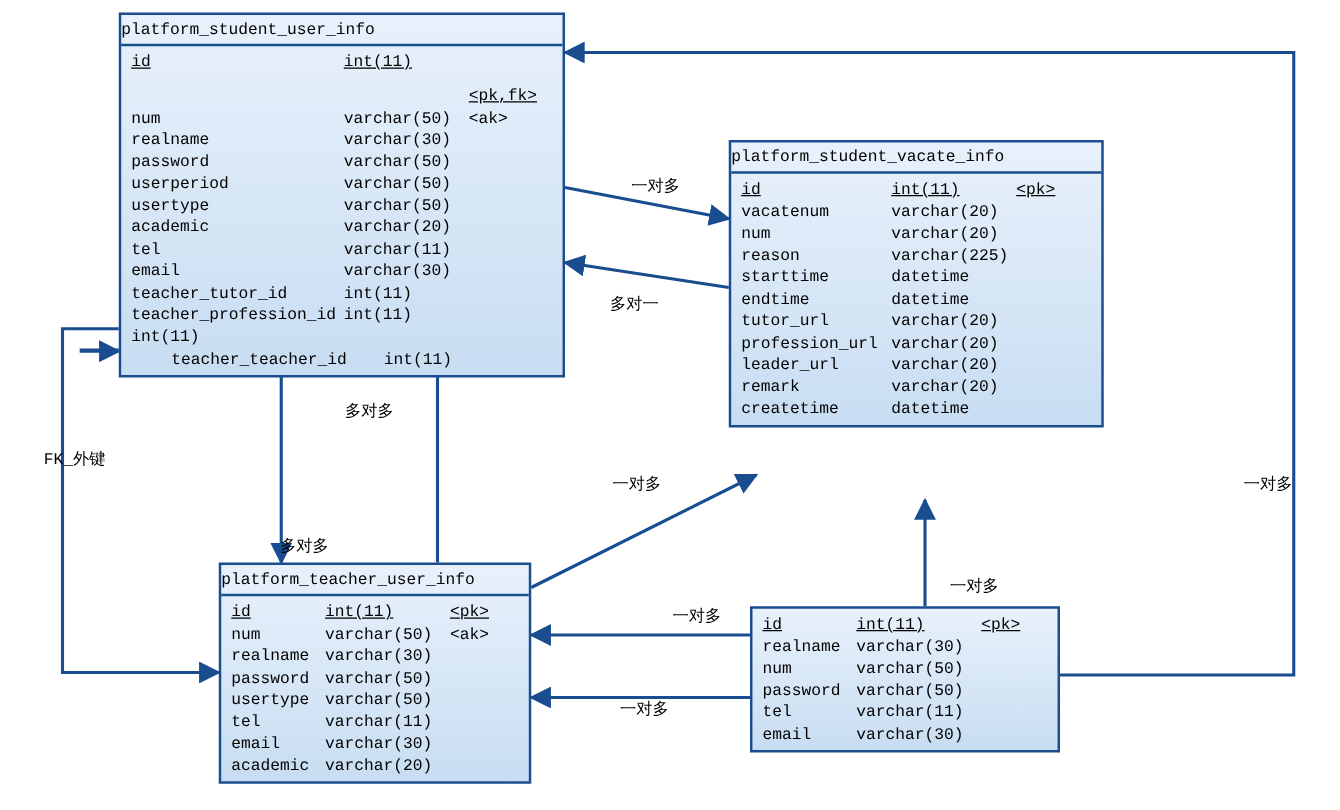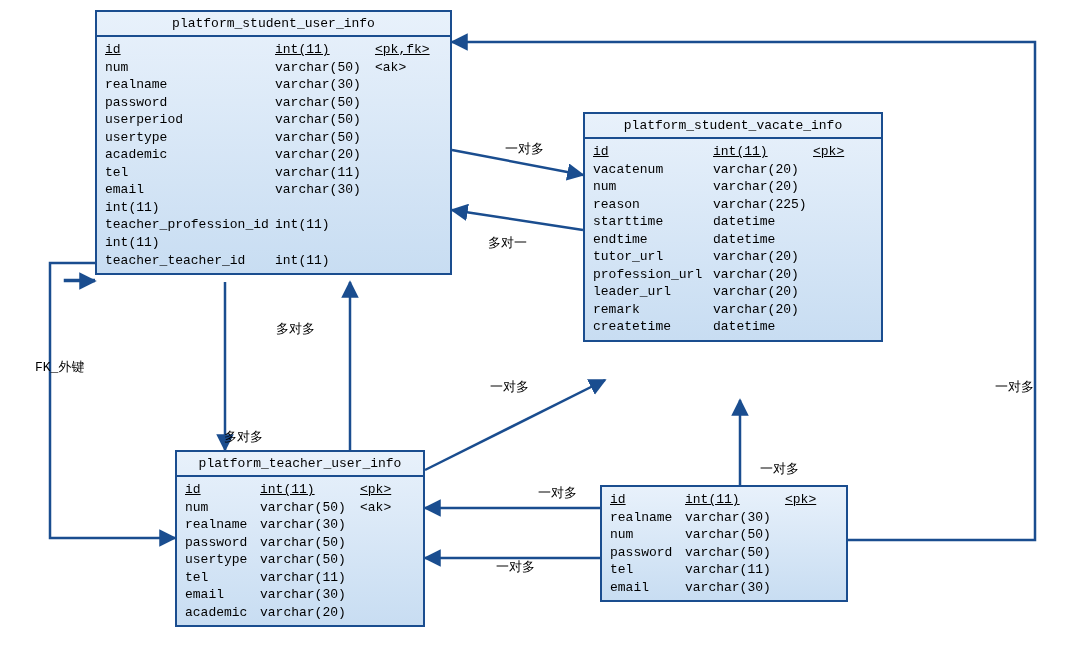--- a/index.html
+++ b/index.html
@@ -11,21 +11,21 @@
       font-size: 13px;
       background: #fff;
       color: #000;
     }
     .entity {
       position: absolute;
       border: 2px solid #1a4d8f;
       background: linear-gradient(to bottom, #e8f1fb 0%, #c8ddf2 100%);
     }
     .entity-title {
-      text-align: center;
+      text-align: left;
       padding: 4px 0;
       border-bottom: 2px solid #1a4d8f;
       font-family: "Courier New", monospace;
     }
     .entity-body {
       padding: 4px 8px;
     }
     .row {
       display: flex;
       white-space: nowrap;
@@ -78,21 +78,21 @@
 
   <polyline points="848,540 1035,540 1035,42 452,42" fill="none" stroke="#1a4d8f" stroke-width="2.5" marker-end="url(#arrow)"></polyline>
 </svg>
 
 <div class="entity" style="left:95px; top:10px; width:357px;">
   <div class="entity-title">platform_student_user_info</div>
   <div class="entity-body" id="body-student_user">
       <div class="row">
         <span class="col-name u" style="width: 170px;">id</span>
         <span class="col-type u" style="width: 100px;">int(11)</span>
-        <span class="col-key u" style="width: 60px;">&lt;pk,fk&gt;</span>
+        <span class="col-key u" style="width: 60px; margin-top: 27px;">&lt;pk,fk&gt;</span>
       </div>
       <div class="row">
         <span class="col-name" style="width: 170px;">num</span>
         <span class="col-type" style="width: 100px;">varchar(50)</span>
         <span class="col-key" style="width: 60px;">&lt;ak&gt;</span>
       </div>
       <div class="row">
         <span class="col-name" style="width: 170px;">realname</span>
         <span class="col-type" style="width: 100px;">varchar(30)</span>
         <span class="col-key" style="width: 60px;"></span>
@@ -121,34 +121,35 @@
         <span class="col-name" style="width: 170px;">tel</span>
         <span class="col-type" style="width: 100px;">varchar(11)</span>
         <span class="col-key" style="width: 60px;"></span>
       </div>
       <div class="row">
         <span class="col-name" style="width: 170px;">email</span>
         <span class="col-type" style="width: 100px;">varchar(30)</span>
         <span class="col-key" style="width: 60px;"></span>
       </div>
       <div class="row">
+        <span class="col-name" style="width: 170px;">teacher_tutor_id</span>
         <span class="col-type" style="width: 100px;">int(11)</span>
         <span class="col-key" style="width: 60px;"></span>
       </div>
       <div class="row">
         <span class="col-name" style="width: 170px;">teacher_profession_id</span>
         <span class="col-type" style="width: 100px;">int(11)</span>
         <span class="col-key" style="width: 60px;"></span>
       </div>
       <div class="row">
         <span class="col-type" style="width: 100px;">int(11)</span>
         <span class="col-key" style="width: 60px;"></span>
       </div>
       <div class="row">
-        <span class="col-name" style="width: 170px;">teacher_teacher_id</span>
+        <span class="col-name" style="width: 170px; margin-left: 32px;">teacher_teacher_id</span>
         <span class="col-type" style="width: 100px;">int(11)</span>
         <span class="col-key" style="width: 60px;"></span>
       </div>
     </div>
 </div>
 
 <div class="entity" style="left:583px; top:112px; width:300px;">
   <div class="entity-title">platform_student_vacate_info</div>
   <div class="entity-body" id="body-student_vacate">
       <div class="row">

